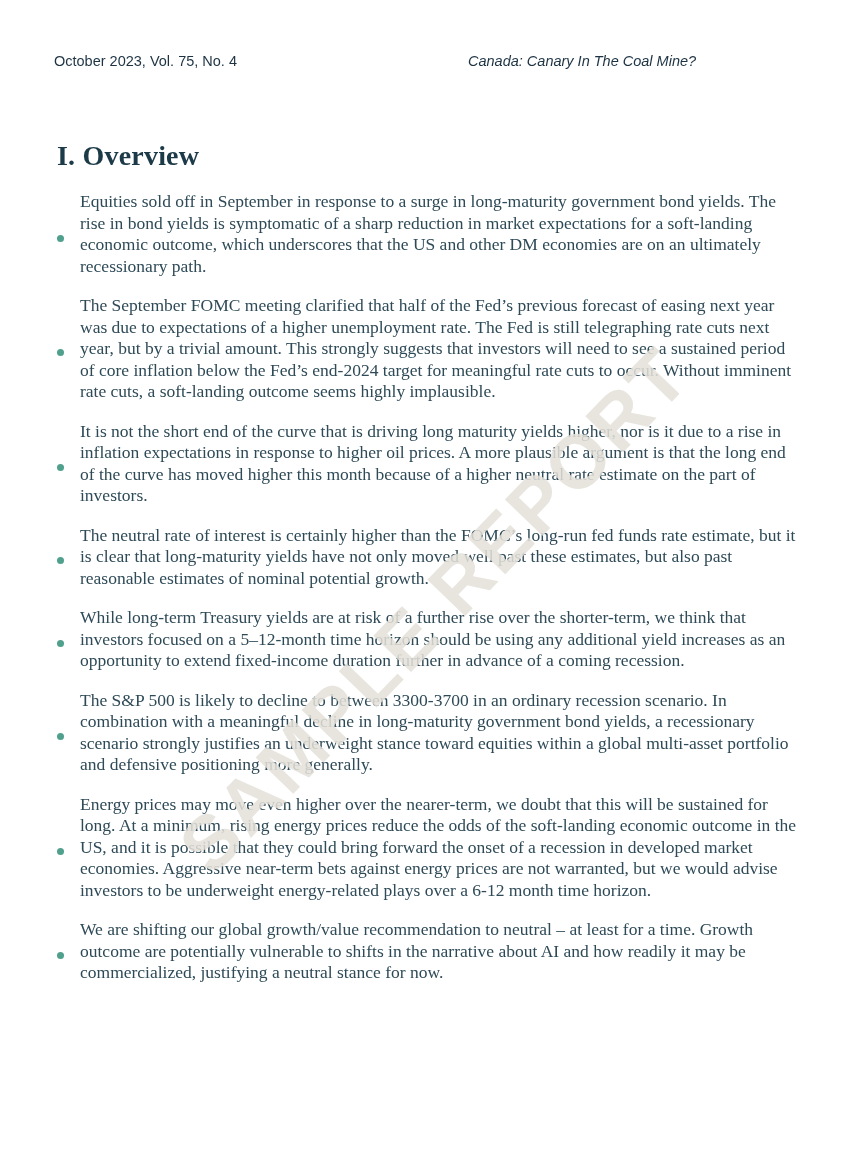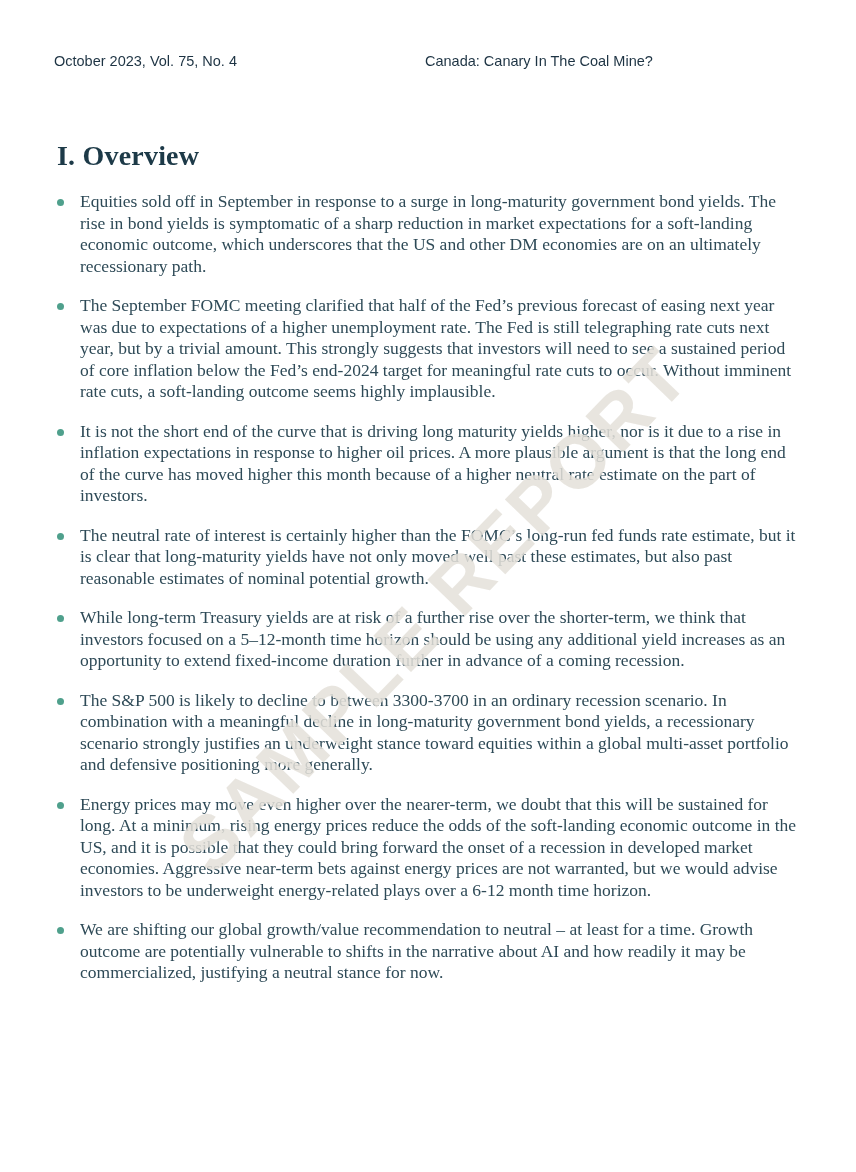--- a/index.html
+++ b/index.html
@@ -24,22 +24,23 @@
     font-size: 14.5px;
     color: #1d3343;
   }
   .doc-header .issue {
     position: absolute;
     left: 0;
     top: 0;
   }
   .doc-header .doc-title {
     position: absolute;
-    left: 371px;
+    left: 414px;
     top: 0;
+    font-style: italic;
   }
   .content {
     position: absolute;
     top: 131px;
     left: 54px;
     width: 748px;
   }
   .section-heading {
     margin: 8px 0 18px 3px;
     font-size: 28px;
@@ -48,21 +49,21 @@
     color: #1d3a48;
     letter-spacing: 0.2px;
   }
   ul.bullet-list {
     list-style: none;
     margin: 0;
     padding: 0;
   }
   .bullet {
     display: flex;
-    align-items: flex-start;
+    align-items: center;
     margin: 0 0 18px 0;
   }
   .dot {
     flex: none;
     width: 7px;
     height: 7px;
     border-radius: 50%;
     background: #4fa08c;
     margin: 8px 0 0 3px;
   }

